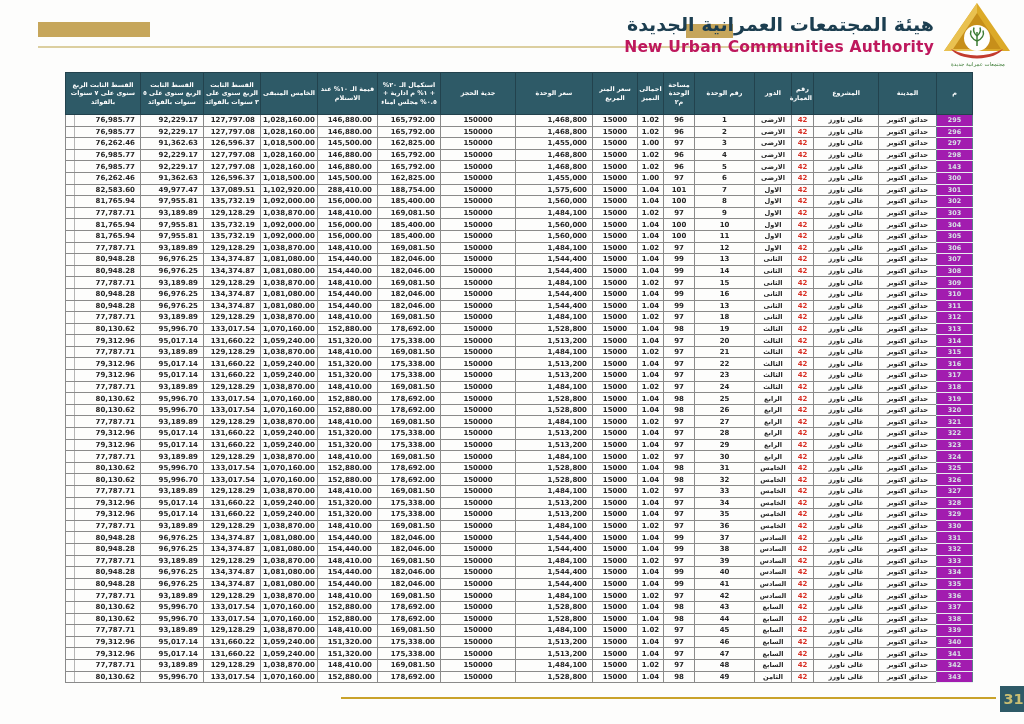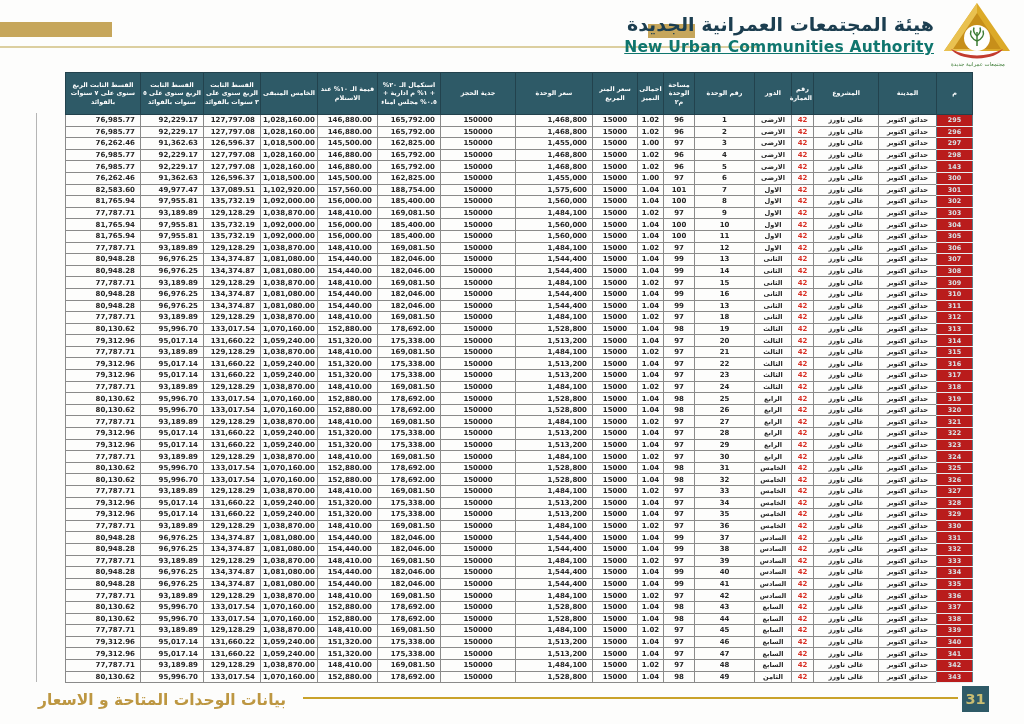--- a/index.html
+++ b/index.html
@@ -1,43 +1,43 @@
 <!DOCTYPE html>
 <html lang="ar"><head>
 <meta charset="utf-8">
 <style>
   html,body{margin:0;padding:0;}
   body{
     width:1024px;height:724px;position:relative;overflow:hidden;
     background:#fdfdfc;font-family:"DejaVu Sans", sans-serif;
   }
-  .page{position:absolute;inset:0;}
+  .page{position:absolute;inset:0;margin-left:38px;}
 
   
   .bar-left{position:absolute;left:0;top:22px;width:112px;height:15px;background:#c6a65b;}
   .bar-accent{position:absolute;left:648px;top:24px;width:47px;height:14px;background:#c6a65b;}
   .thin-line{position:absolute;left:0;top:46px;width:758px;height:2.4px;background:#dccfa0;}
   .ar-title{position:absolute;right:90px;top:13px;font-size:19px;font-weight:700;color:#1c3e50;direction:rtl;}
-  .en-title{position:absolute;right:90px;top:38px;font-size:15.5px;font-weight:700;color:#0f766e;letter-spacing:.2px;text-decoration:underline;}
+  .en-title{position:absolute;right:90px;top:38px;font-size:15.5px;font-weight:700;color:#be185d;letter-spacing:.2px;}
   .logo{position:absolute;right:8px;top:1px;width:78px;height:66px;}
 
   
   .gutter-line{position:absolute;left:36px;top:113px;width:1px;height:569px;background:#b5b5b5;}
   .table-wrap{position:absolute;top:72px;right:51px;width:908px;}
   table{direction:rtl;border-collapse:collapse;table-layout:fixed;width:908px;border:1.6px solid #3f3f3f;}
   th{
     background:#2e5a67;color:#fff;font-size:6.4px;font-weight:700;height:41px;
     border:1px solid #22424d;padding:0 1px;line-height:1.35;vertical-align:middle;text-align:center;
   }
   td{
     font-size:7px;font-weight:700;color:#262626;height:10.6px;line-height:10px;
     border:1px solid #8a8a8a;padding:0 2px;text-align:center;overflow:hidden;white-space:nowrap;
   }
   td.money{direction:ltr;text-align:right;padding-right:5px;}
-  td.serial{background:#b91c1c;color:#d8e3e7;font-size:6.4px;border-color:#e8eef0 #5d7e8a;}
+  td.serial{background:#a21caf;color:#d8e3e7;font-size:6.4px;border-color:#e8eef0 #5d7e8a;}
   td.building{color:#d93025;}
   td.txt{font-size:6.6px;}
   tr.group-start td{border-top:1.6px solid #3f3f3f;}
 
   
   .footer-title{position:absolute;left:38px;top:691px;font-size:15.5px;font-weight:700;color:#bd9742;direction:rtl;}
   .footer-line{position:absolute;left:303px;top:697px;width:655px;height:2.4px;background:#c9a22b;}
   .page-no{
     position:absolute;left:962px;top:686px;width:27px;height:26px;background:#2e5a67;
     color:#c9bd72;font-size:14.5px;font-weight:700;display:flex;align-items:center;justify-content:center;
@@ -235,21 +235,21 @@
             <td class="txt">غالى تاورز</td>
             <td class="building">42</td>
             <td class="txt">الاول</td>
             <td>7</td>
             <td>101</td>
             <td>1.04</td>
             <td>15000</td>
             <td class="money">1,575,600</td>
             <td>150000</td>
             <td class="money">188,754.00</td>
-            <td class="money">157,560.00</td>
+            <td class="money">288,410.00</td>
             <td class="money">1,102,920.00</td>
             <td class="money">137,089.51</td>
             <td class="money">49,977.47</td>
             <td class="money">82,583.60</td>
           </tr>
           <tr>
             <td class="serial">302</td>
             <td class="txt">حدائق اكتوبر</td>
             <td class="txt">غالى تاورز</td>
             <td class="building">42</td>
@@ -1043,17 +1043,16 @@
             <td class="money">152,880.00</td>
             <td class="money">1,070,160.00</td>
             <td class="money">133,017.54</td>
             <td class="money">95,996.70</td>
             <td class="money">80,130.62</td>
           </tr>
         </tbody>
     </table>
   </div>
 
-  <div class="footer-title">بيانات الوحدات المتاحة و الاسعار</div>
   <div class="footer-line"></div>
   <div class="page-no">31</div>
 
 </div>
 
 </body></html>

